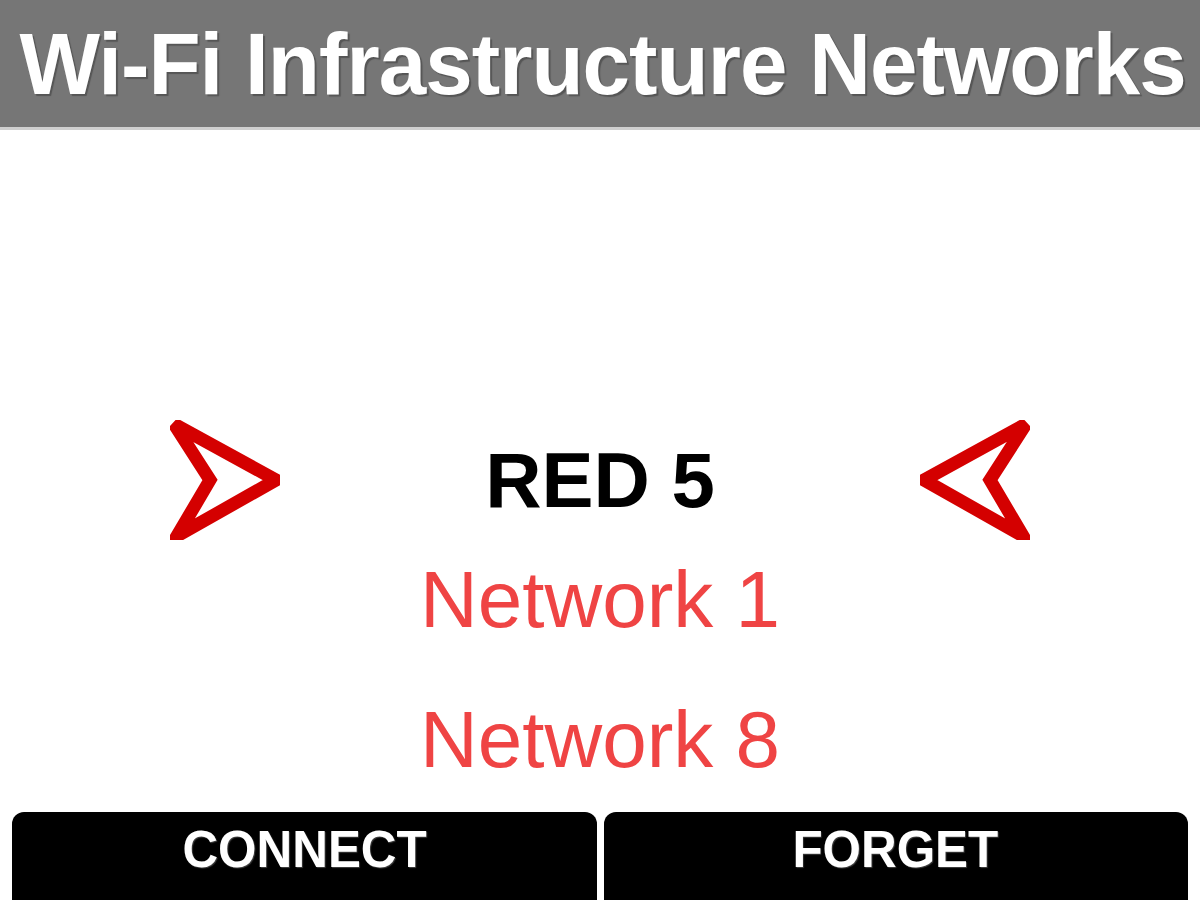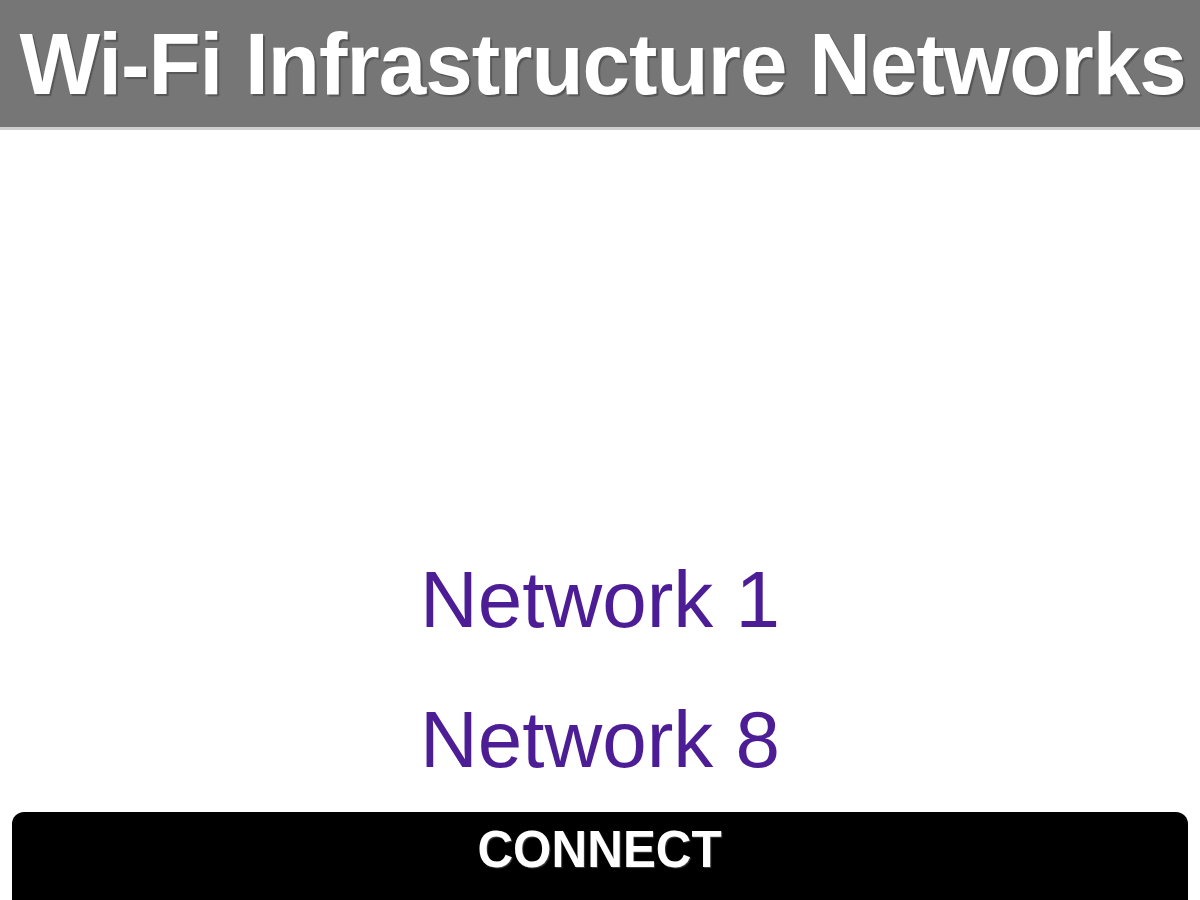--- a/index.html
+++ b/index.html
@@ -82,21 +82,21 @@
     font-size: 78px;
     line-height: 1;
     white-space: nowrap;
   }
 
   .network-row {
     position: absolute;
     left: 0;
     width: 1200px;
     text-align: center;
-    color: #4c1d95;
+    color: #ef4444;
     font-weight: normal;
     font-size: 80px;
     line-height: 1;
     white-space: nowrap;
   }
   .network-row.r1 { top: 430px; }
   .network-row.r2 { top: 570px; }
 
   
   .button-bar {
@@ -141,31 +141,51 @@
 <body>
 
 <div id="app">
 
   <div class="title-bar">
     <div class="title-text">Wi-Fi Infrastructure Networks</div>
   </div>
 
   <div class="content">
 
+    <div class="selected-row">
+
+      <span class="arrow">
+        <svg viewBox="0 0 110 120" xmlns="http://www.w3.org/2000/svg">
+          <polygon points="4,4 106,60 7,116 40,60" fill="none" stroke="#d40000" stroke-width="13" stroke-linejoin="miter" stroke-linecap="butt"></polygon>
+        </svg>
+      </span>
+
+      <div class="selected-label">RED 5</div>
+
+      <span class="arrow">
+        <svg viewBox="0 0 110 120" xmlns="http://www.w3.org/2000/svg">
+          <polygon points="106,4 4,60 103,116 70,60" fill="none" stroke="#d40000" stroke-width="13" stroke-linejoin="miter" stroke-linecap="butt"></polygon>
+        </svg>
+      </span>
+
+    </div>
 
     <div class="network-row r1">Network 1</div>
 
     <div class="network-row r2">Network 8</div>
 
   </div>
 
   <div class="button-bar">
 
     <button class="action-button">
       <span>CONNECT</span>
     </button>
 
+    <button class="action-button">
+      <span>FORGET</span>
+    </button>
 
 
 
   </div>
 
 </div>
 
 </body></html>

